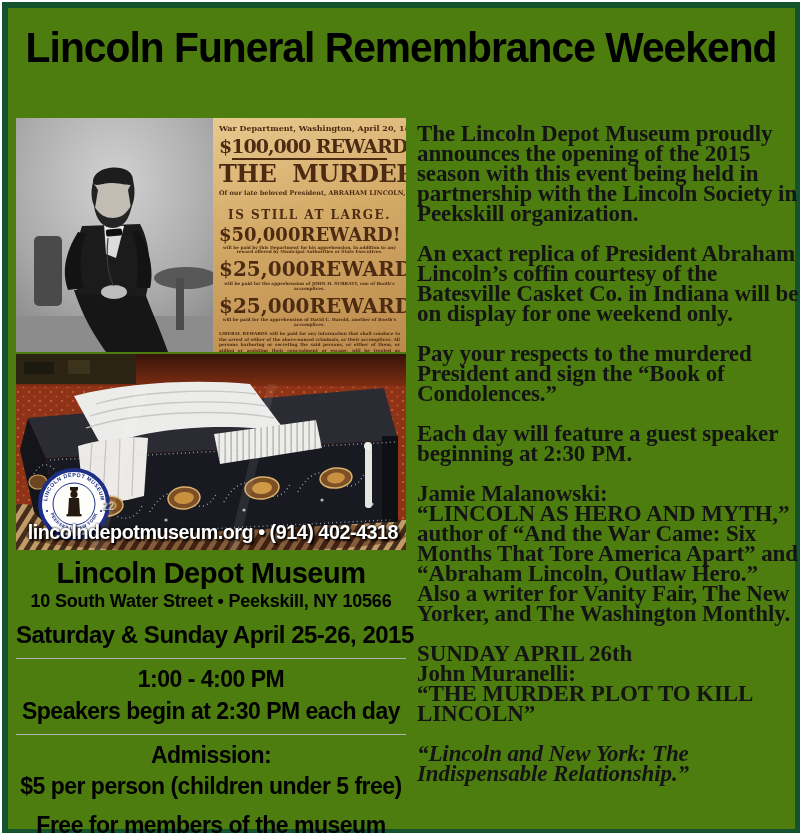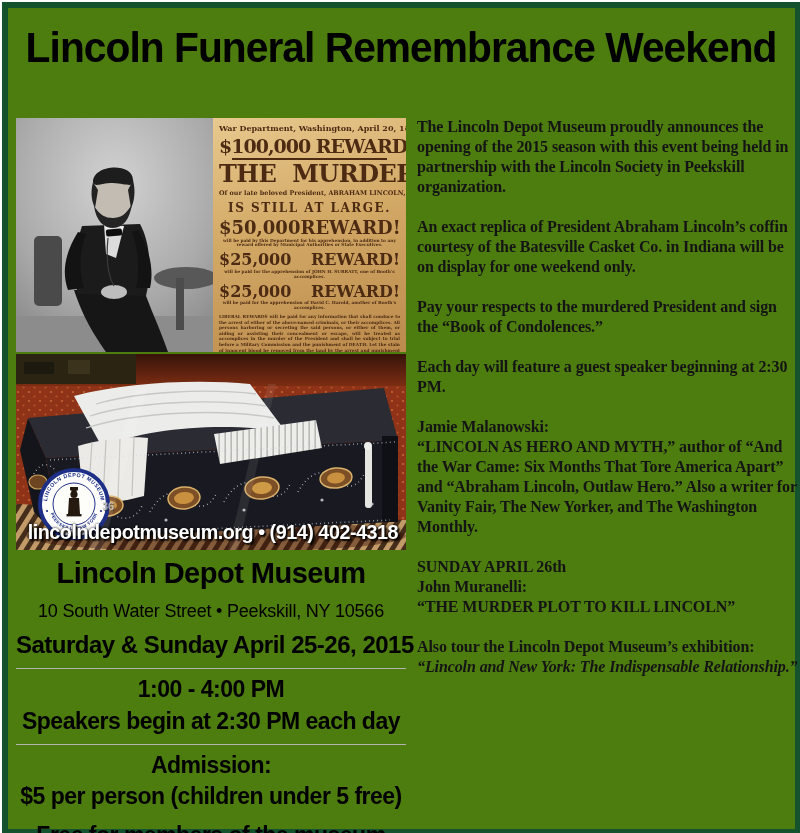--- a/index.html
+++ b/index.html
@@ -25,54 +25,54 @@
     background:linear-gradient(165deg,#e8c98f 0%,#d3a966 45%,#bb8a4c 100%);
     color:#4d2b13;font-family:"DejaVu Serif",serif;padding:5px 6px 3px;}
   .p-date{font-size:8px;font-weight:bold;text-align:center;white-space:nowrap;}
   .p-reward-top{font-size:19px;font-weight:bold;text-align:center;
                 letter-spacing:-1px;margin-top:2px;white-space:nowrap;}
   .p-rule{border-bottom:2.5px solid #4d2b13;width:86%;margin:1px auto 2px;}
   .p-headline{font-size:24px;font-weight:bold;text-align:center;line-height:1;
               letter-spacing:-0.5px;word-spacing:8px;white-space:nowrap;margin-top:1px;}
   .p-victim{font-size:6.4px;font-weight:bold;text-align:center;margin-top:3px;white-space:nowrap;}
   .p-atlarge{font-size:12px;font-weight:bold;text-align:center;letter-spacing:1.5px;
-             margin-top:4px;white-space:nowrap;}
+             margin-top:11px;white-space:nowrap;}
   .p-row{display:flex;justify-content:space-between;align-items:baseline;
          font-weight:bold;margin-top:2px;white-space:nowrap;}
   .p-row.big{font-size:18px;}
-  .p-row.med{font-size:16px;}
+  .p-row.med{font-size:20px;}
   .p-fine{font-size:4.3px;font-weight:bold;text-align:center;line-height:1.15;margin-top:0.5px;}
   .p-body{font-size:4.3px;font-weight:bold;text-align:justify;line-height:1.3;margin-top:3px;}
 
   
   .coffin-photo{position:relative;width:390px;height:196px;margin-top:2px;overflow:hidden;}
   .coffin-photo svg{display:block;}
   .website-line{position:absolute;left:0;right:0;bottom:6px;text-align:center;
     font-size:21px;font-weight:bold;color:#fff;letter-spacing:-0.5px;white-space:nowrap;
     text-shadow:2px 2px 2px #000,0 0 3px #000;transform:scaleX(0.94);}
   .watermark{position:absolute;left:86px;top:146px;font-size:11px;font-weight:bold;
     color:#c9c9c9;opacity:.75;text-shadow:1px 1px 1px #333;}
 
   
   .venue-name{text-align:center;font-weight:bold;font-size:29px;margin-top:7px;
               letter-spacing:-0.5px;white-space:nowrap;}
-  .venue-address{text-align:center;font-weight:normal;font-size:18px;margin-top:11px;
+  .venue-address{text-align:center;font-weight:bold;font-size:18px;margin-top:1px;
                  letter-spacing:-0.2px;white-space:nowrap;}
   .venue-dates{text-align:center;font-weight:bold;font-size:24px;margin-top:9px;
                letter-spacing:-0.5px;white-space:nowrap;}
   .rule{border:none;border-top:1px solid #b3b3b3;margin:9px 0 7px;}
   .venue-hours,.venue-speakers,.admission-label,.admission-price,.admission-members{
     text-align:center;font-weight:bold;font-size:23px;letter-spacing:-0.5px;white-space:nowrap;}
   .venue-speakers{margin-top:5px;}
   .admission-price{margin-top:4px;}
   .admission-members{margin-top:12px;}
 
   
-  .right-col{position:absolute;left:409px;top:109px;width:383px;
-    font-family:"Liberation Serif",serif;font-weight:bold;font-size:16px;
+  .right-col{position:absolute;left:409px;top:116px;width:383px;
+    font-family:"Liberation Serif",serif;font-weight:bold;font-size:23px;
     line-height:20px;color:#141414;letter-spacing:-0.1px;}
   .right-col .para{margin:0 0 20px;}
   .speaker-title{font-style:normal;}
   .exhibit-title{font-style:italic;}
 </style>
 </head>
 <body>
 
 <div class="flyer">
 
@@ -257,21 +257,21 @@
             <rect x="-2.6" y="-15" width="5.2" height="4"></rect>
             <circle cx="0" cy="-9.5" r="3.6"></circle>
             <path d="M-5,-6 L5,-6 L6,10 L-6,10 Z"></path>
             <rect x="-7.5" y="10" width="15" height="2.4"></rect>
           </g>
           <circle cx="-27" cy="7" r="1.1" fill="#1d2f86"></circle>
           <circle cx="27" cy="7" r="1.1" fill="#1d2f86"></circle>
         </g>
       </svg>
 
-      <div class="watermark">36</div>
+      <div class="watermark">22</div>
       <div class="website-line">lincolndepotmuseum.org  •  (914) 402-4318</div>
     </div>
 
     <div class="venue-name">Lincoln Depot Museum</div>
     <div class="venue-address">10 South Water Street  •  Peekskill, NY 10566</div>
     <div class="venue-dates">Saturday &amp; Sunday April 25-26, 2015</div>
     <hr class="rule">
     <div class="venue-hours">1:00 - 4:00 PM</div>
     <div class="venue-speakers">Speakers begin at 2:30 PM each day</div>
     <hr class="rule">
@@ -291,18 +291,17 @@
       <div>“LINCOLN AS HERO AND MYTH,” author of “And the War Came: Six Months That Tore America Apart” and “Abraham Lincoln, Outlaw Hero.” Also a writer for Vanity Fair, The New Yorker, and The Washington Monthly.</div>
     </div>
 
     <div class="para">
       <div>SUNDAY APRIL 26th</div>
       <div>John Muranelli:</div>
       <div class="speaker-title">“THE MURDER PLOT TO KILL LINCOLN”</div>
     </div>
 
     <div class="para">
-      <div>Also tour the Lincoln Depot Museum’s exhibition:</div>
       <div class="exhibit-title">“Lincoln and New York: The Indispensable Relationship.”</div>
     </div>
   </div>
 
 </div>
 
 </body></html>

